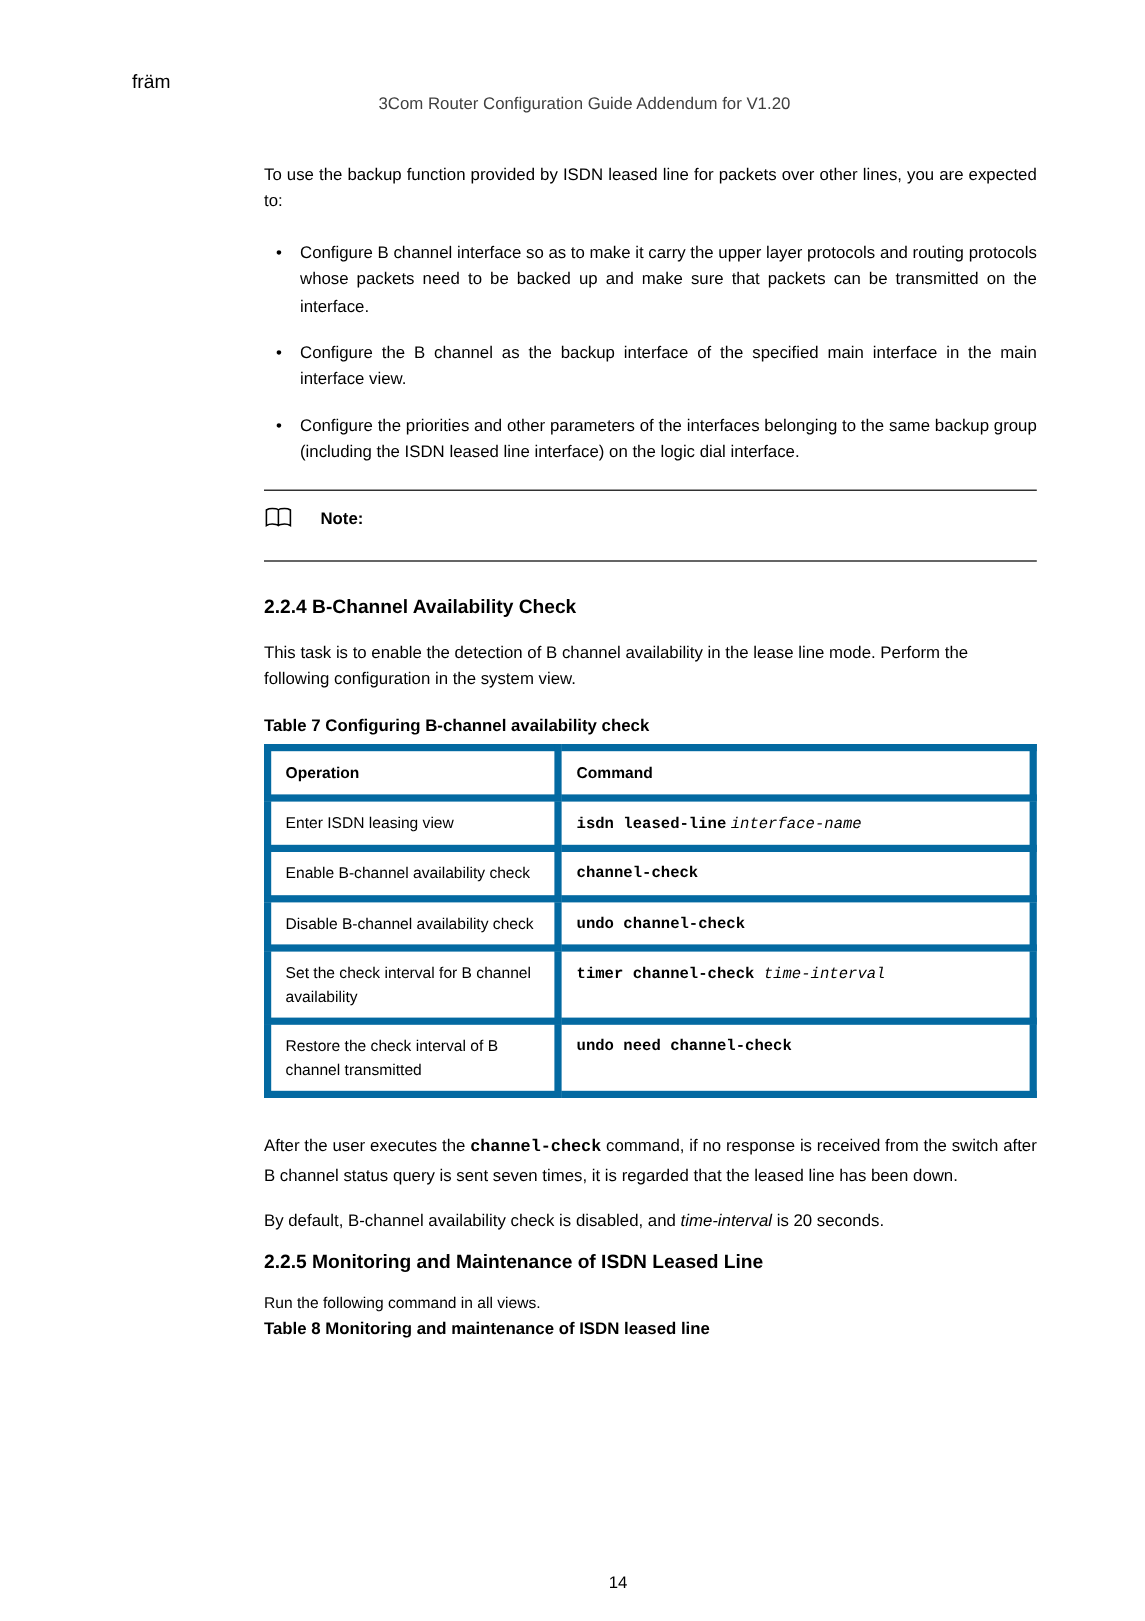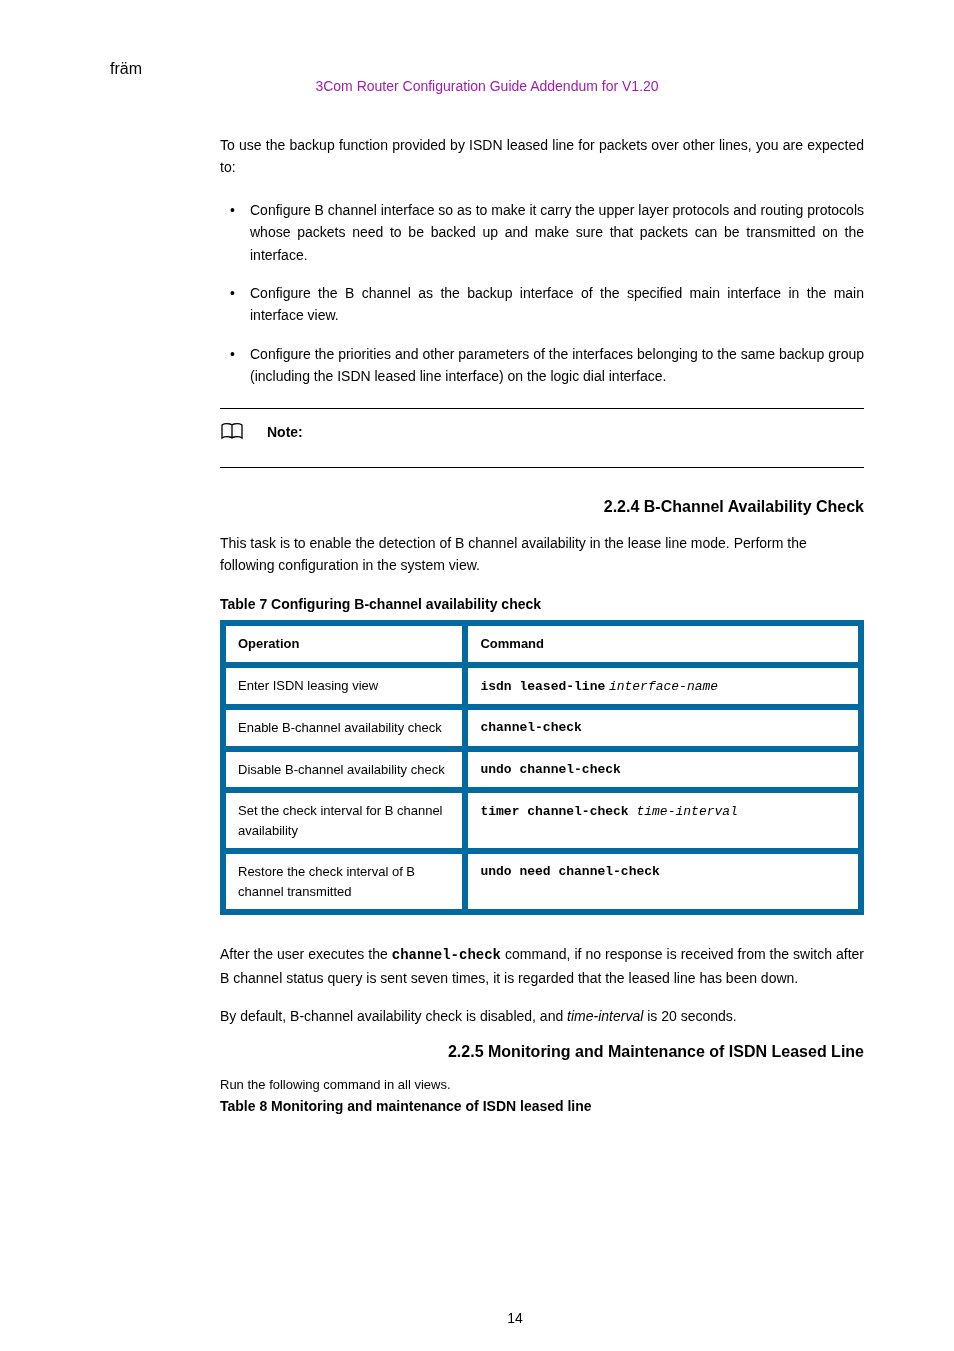--- a/index.html
+++ b/index.html
@@ -12,21 +12,21 @@
       font-family: Arial, Helvetica, sans-serif;
       width: 954px;
       min-height: 1351px;
       margin: 0 auto;
       position: relative;
       padding: 60px 90px 60px 110px;
     }
     .header {
       text-align: center;
       font-size: 14px;
-      color: #a21caf;
+      color: #404040;
       margin-bottom: 40px;
     }
     .content {
       padding-left: 110px;
       padding-right: 0;
     }
     .intro-text {
       font-size: 14px;
       line-height: 1.6;
       margin-bottom: 20px;
@@ -74,21 +74,20 @@
     }
     .note-text {
       font-size: 14px;
       line-height: 1.5;
     }
     .section-heading {
       font-size: 16px;
       font-weight: bold;
       margin-bottom: 16px;
       margin-top: 10px;
-      text-align: right;
     }
     .section-desc {
       font-size: 14px;
       line-height: 1.6;
       margin-bottom: 20px;
     }
     .table-title {
       font-size: 14px;
       font-weight: bold;
       margin-bottom: 8px;

